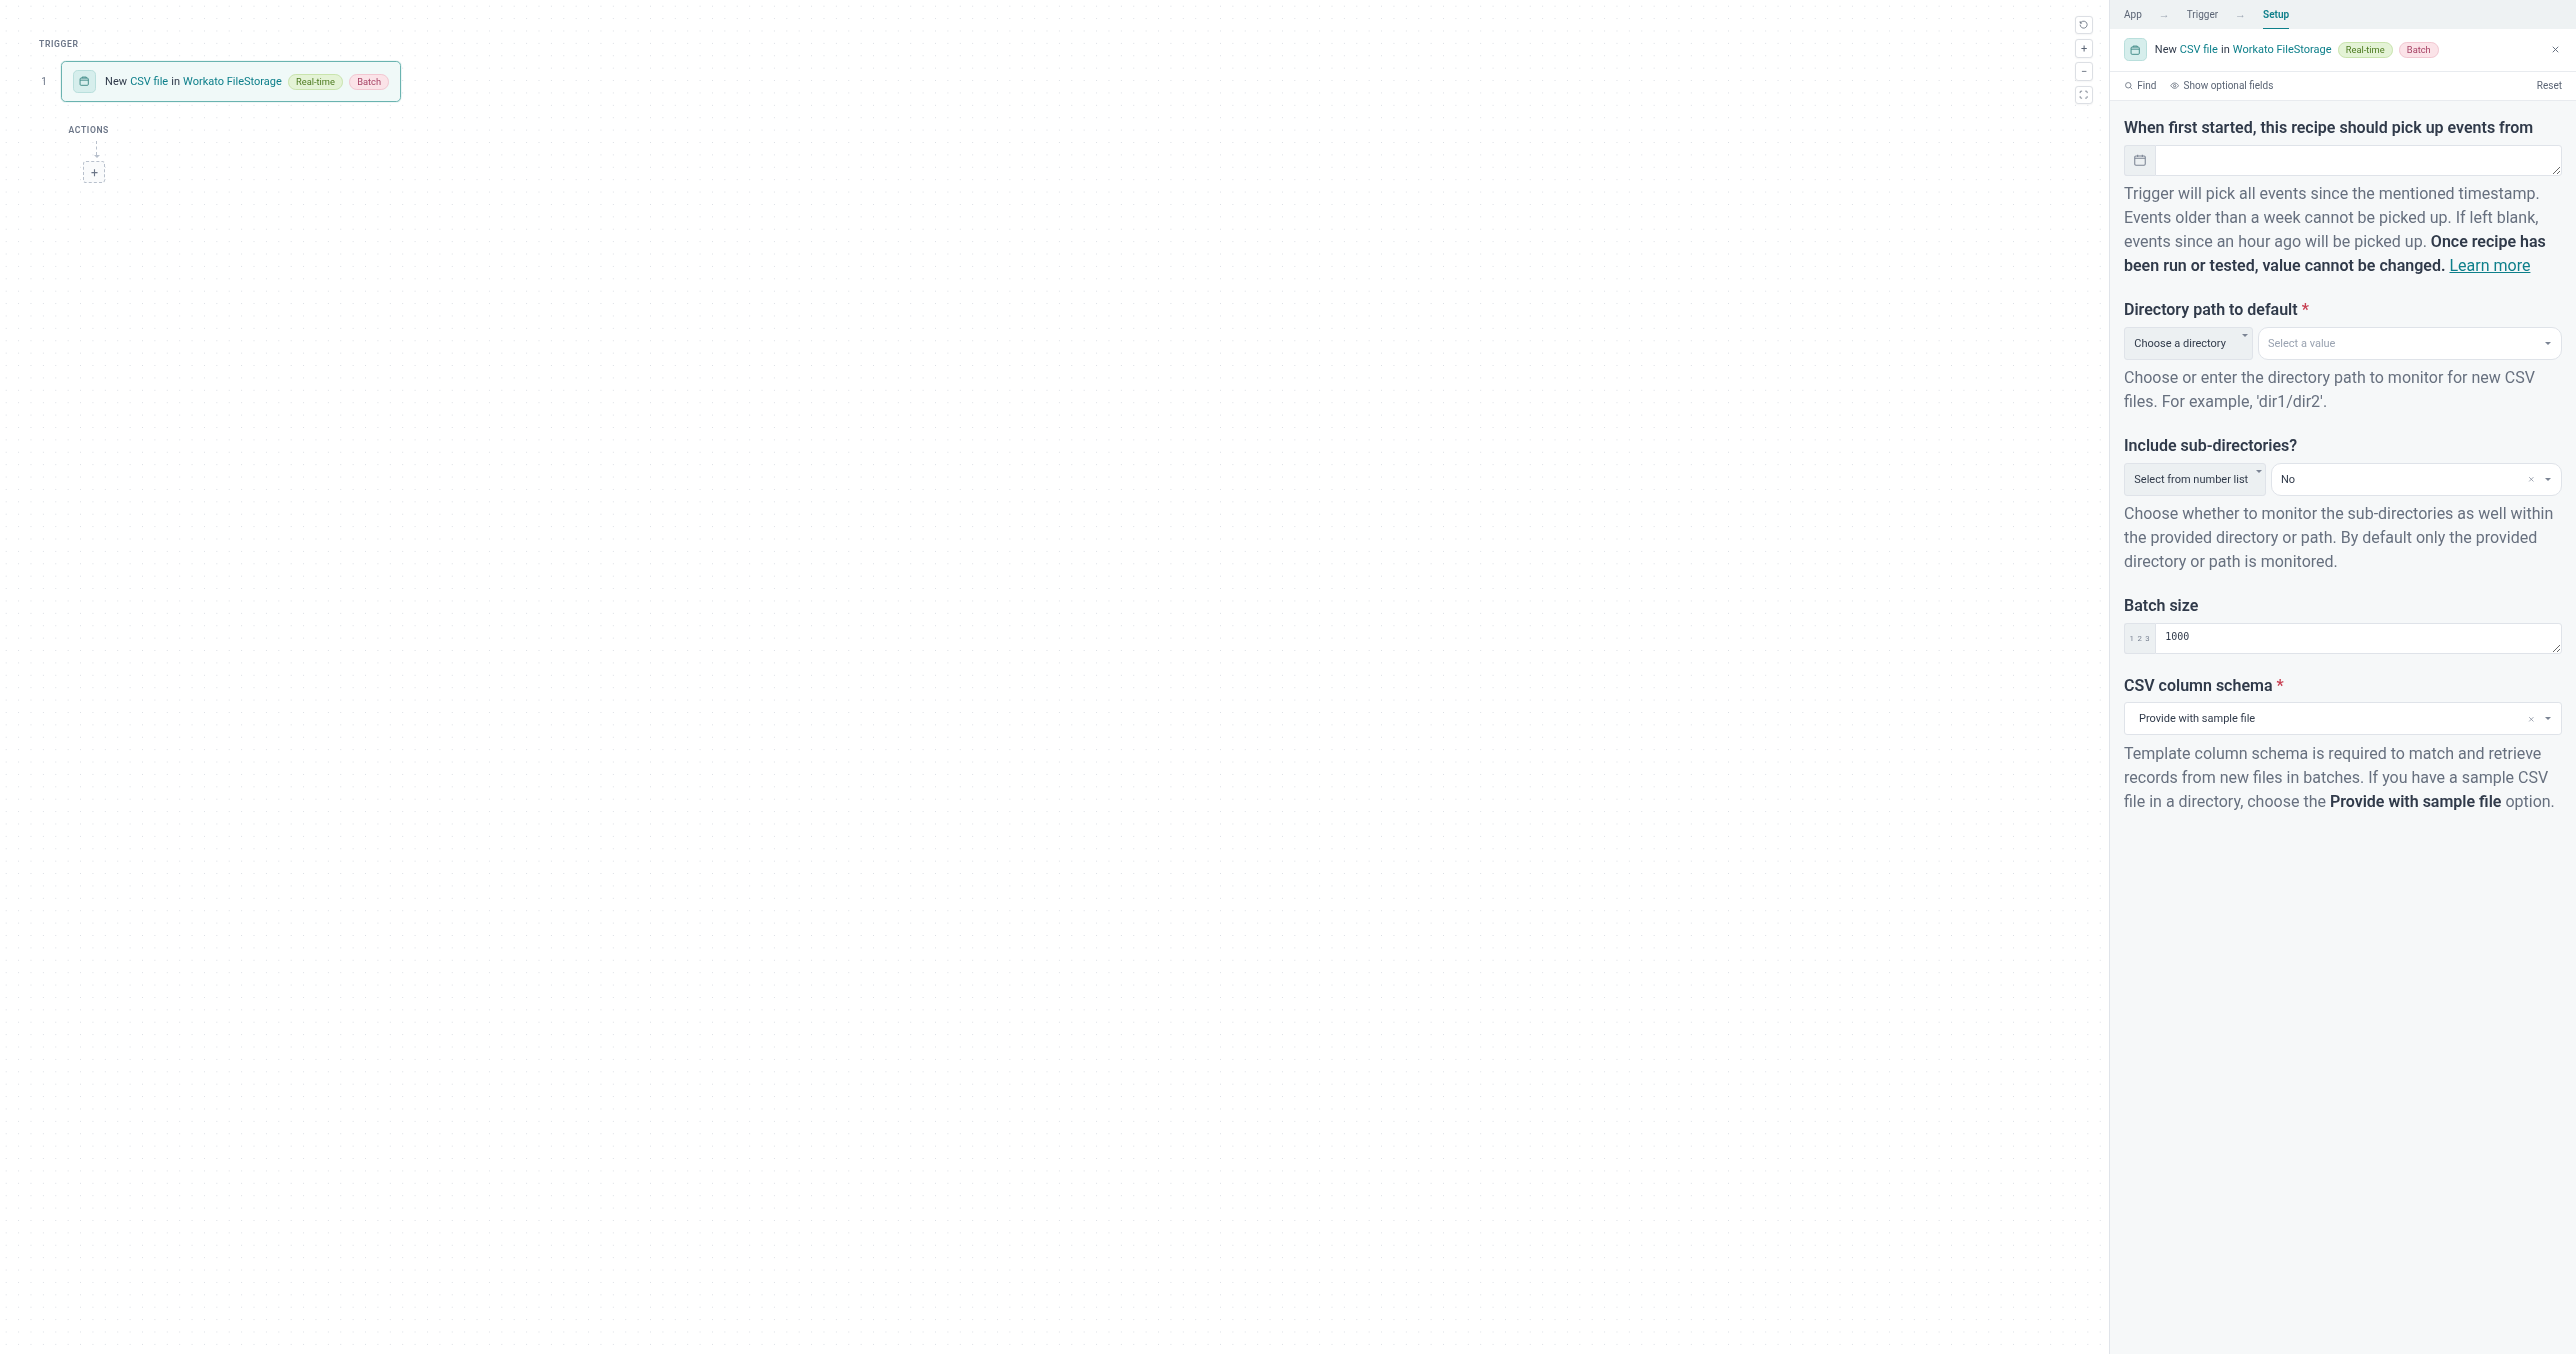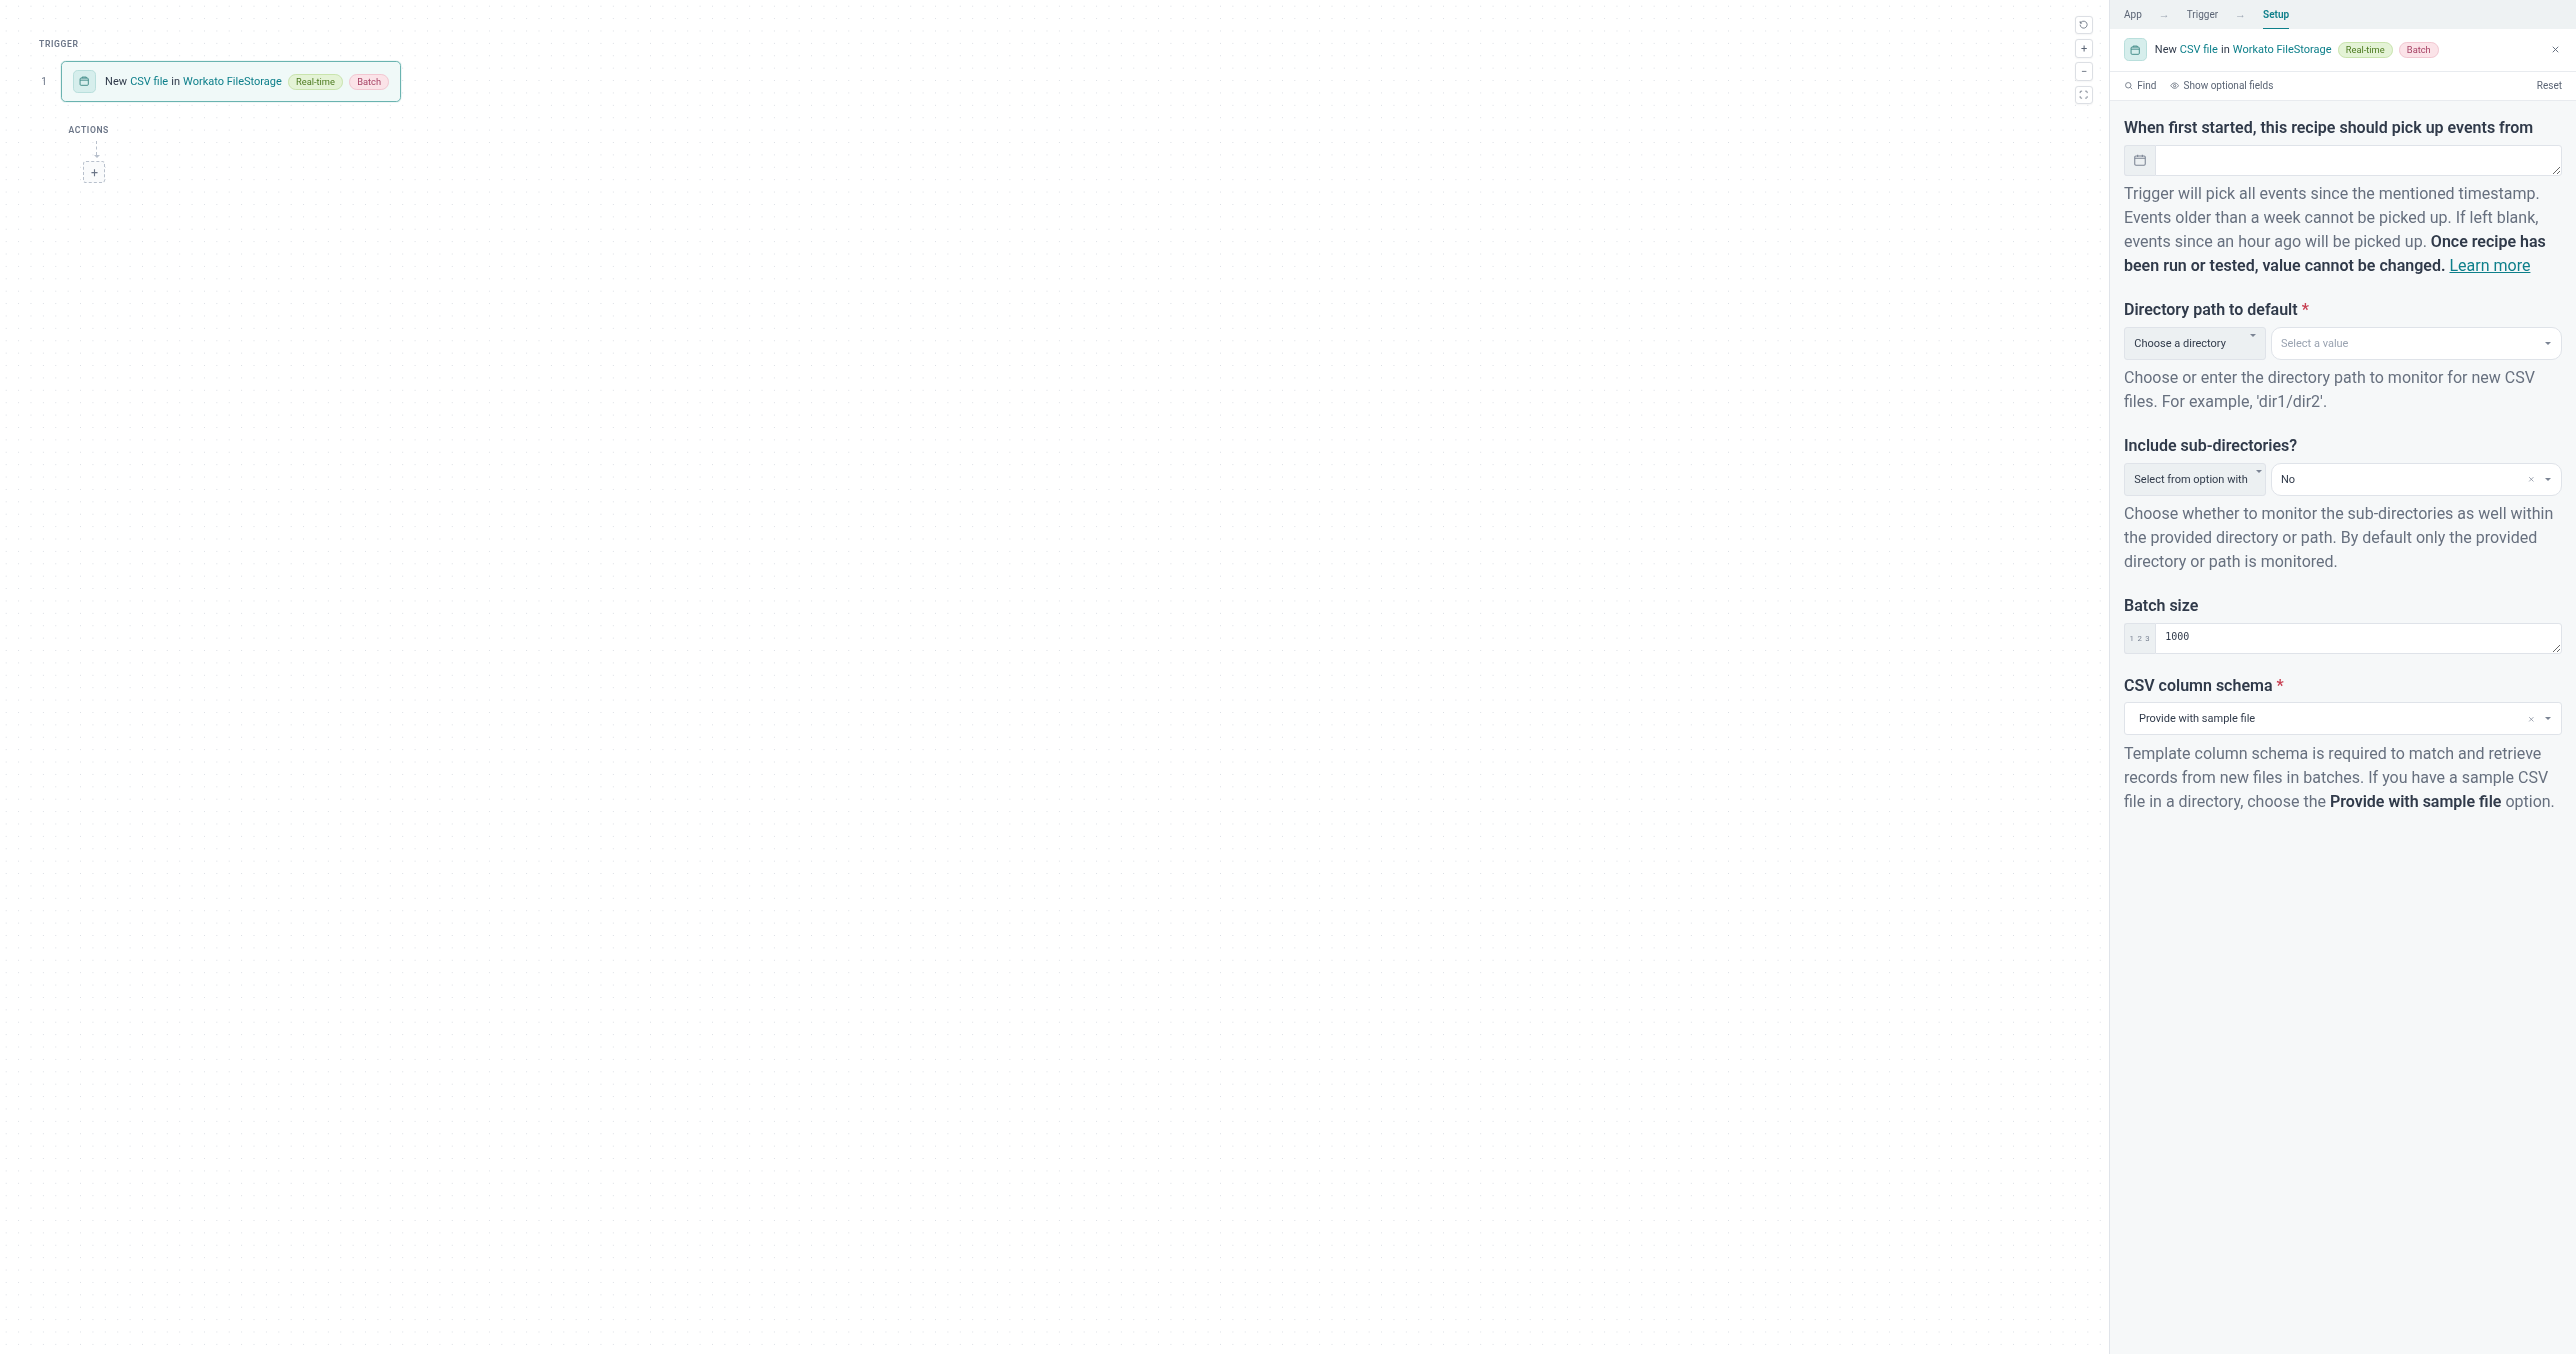--- a/index.html
+++ b/index.html
@@ -401,39 +401,39 @@
           <span> </span>
           <a>Learn more</a>
         </div>
       </div>
 
       <div class="field">
         <label class="field-label">
           <span>Directory path to default</span> <span class="req">*</span>
         </label>
         <div class="split-row">
-          <div class="select-btn" style="width:142px;gap:8px;">
+          <div class="select-btn" style="width:129px;gap:8px;">
             <span>Choose a directory</span>
             <span class="caret"><span class="caret-down"></span></span>
           </div>
           <div class="value-box">
             <span class="content placeholder">Select a value</span>
             <div class="icon-btn">
                 <span class="caret-down"></span>
               </div>
           </div>
         </div>
         <div class="help-text">Choose or enter the directory path to monitor for new CSV files. For example, 'dir1/dir2'.</div>
       </div>
 
       <div class="field">
         <label class="field-label">Include sub-directories?</label>
         <div class="split-row">
           <div class="select-btn" style="width:142px;">
-            <span>Select from option with</span>
+            <span>Select from number list</span>
             <span class="caret"><span class="caret-down"></span></span>
           </div>
           <div class="value-box">
             <span class="content">No</span>
             <div class="icon-btn">
               <svg viewBox="0 0 24 24" width="8.6" height="8.6" fill="none" stroke="currentColor" stroke-width="2">
                   <path d="M18 6 6 18M6 6l12 12"></path>
                 </svg>
             </div>
             <div class="icon-btn">

